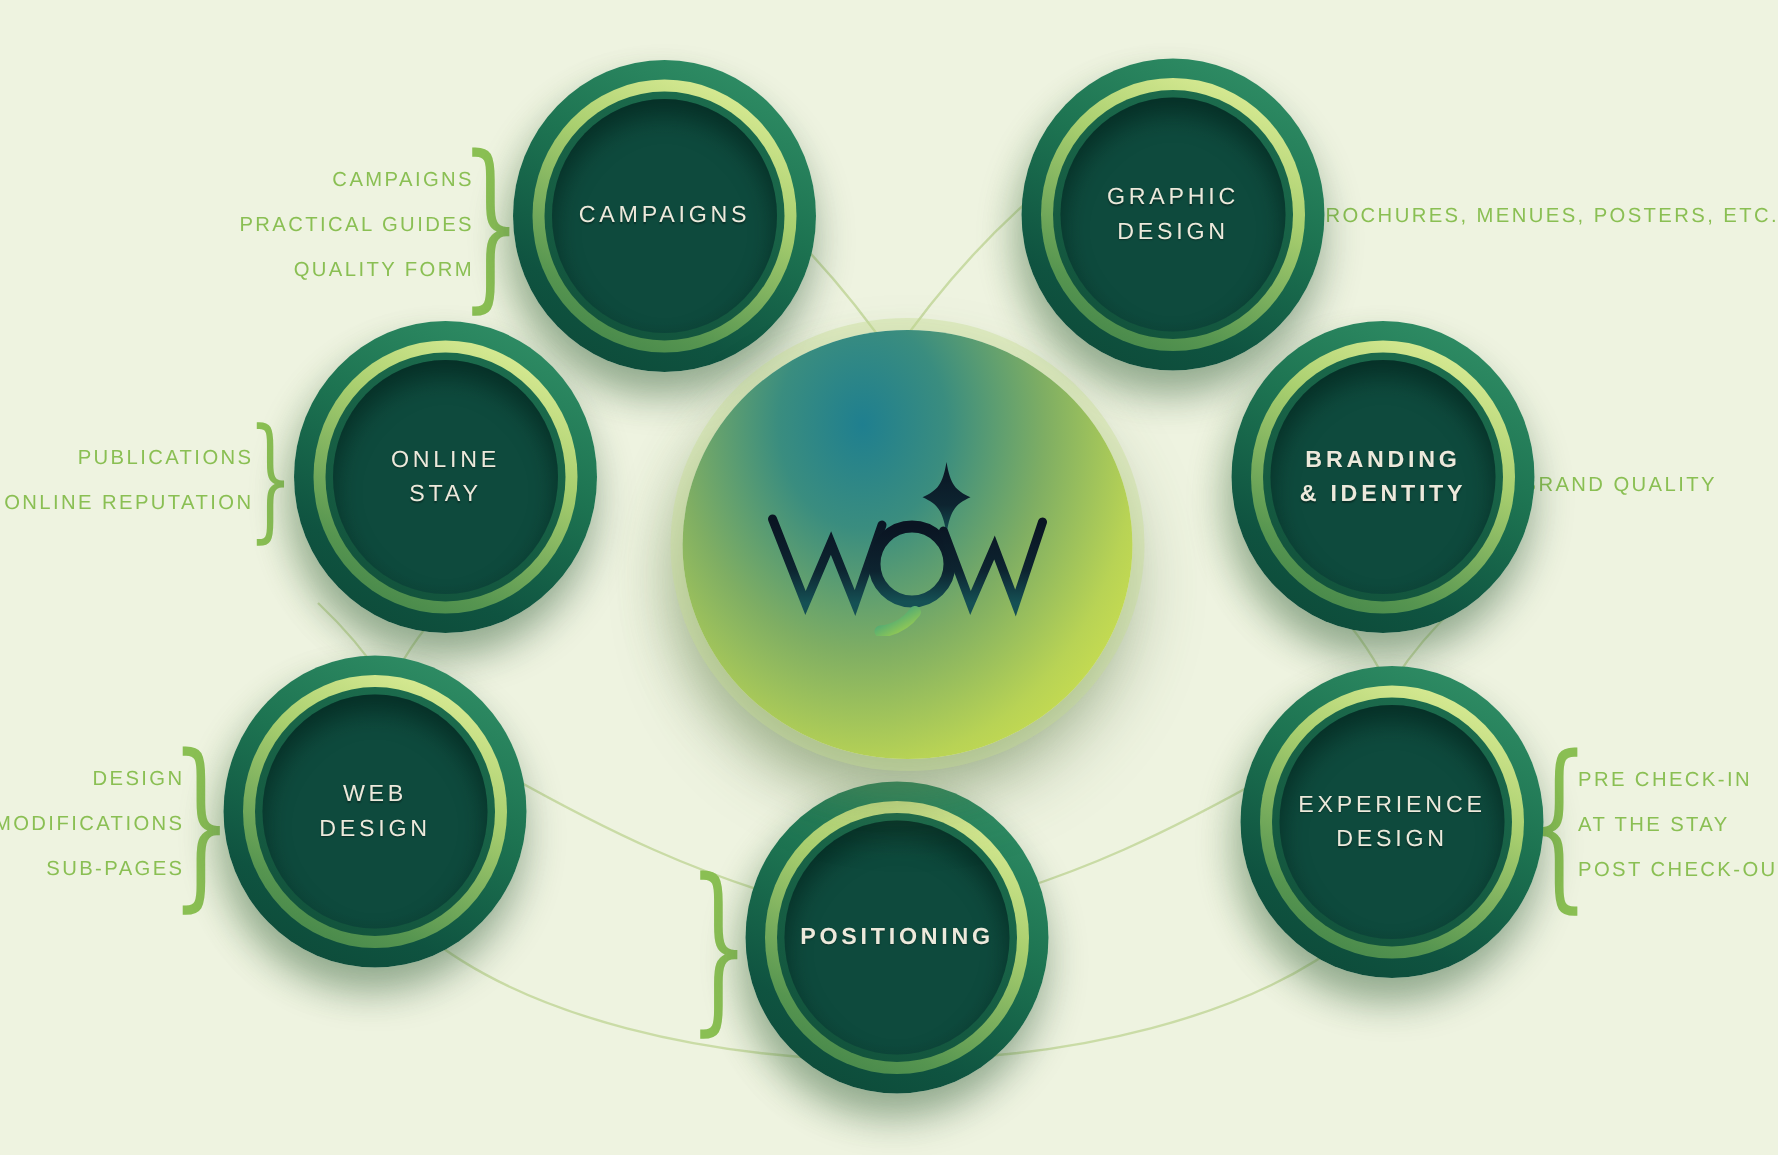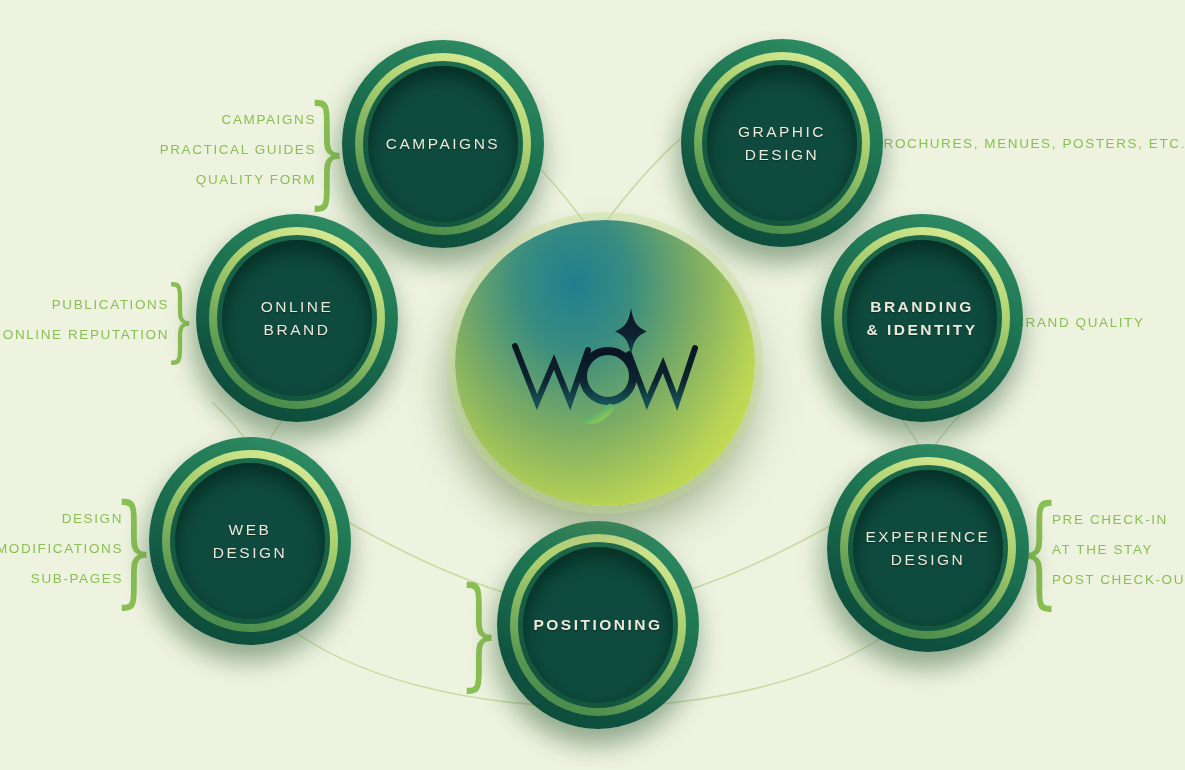--- a/index.html
+++ b/index.html
@@ -166,21 +166,21 @@
         <span>GRAPHIC</span>
         <span>DESIGN</span>
       </div>
     </div>
   </div>
 
   <div class="sat" style="left:196px;top:214px;">
     <div class="sat-inner">
       <div class="sat-label">
         <span>ONLINE</span>
-        <span>BRAND</span>
+        <span>STAY</span>
       </div>
     </div>
   </div>
 
   <div class="sat" style="left:821px;top:214px;font-weight:bold;">
     <div class="sat-inner">
       <div class="sat-label">
         <span>BRANDING</span>
         <span>&amp; IDENTITY</span>
       </div>

